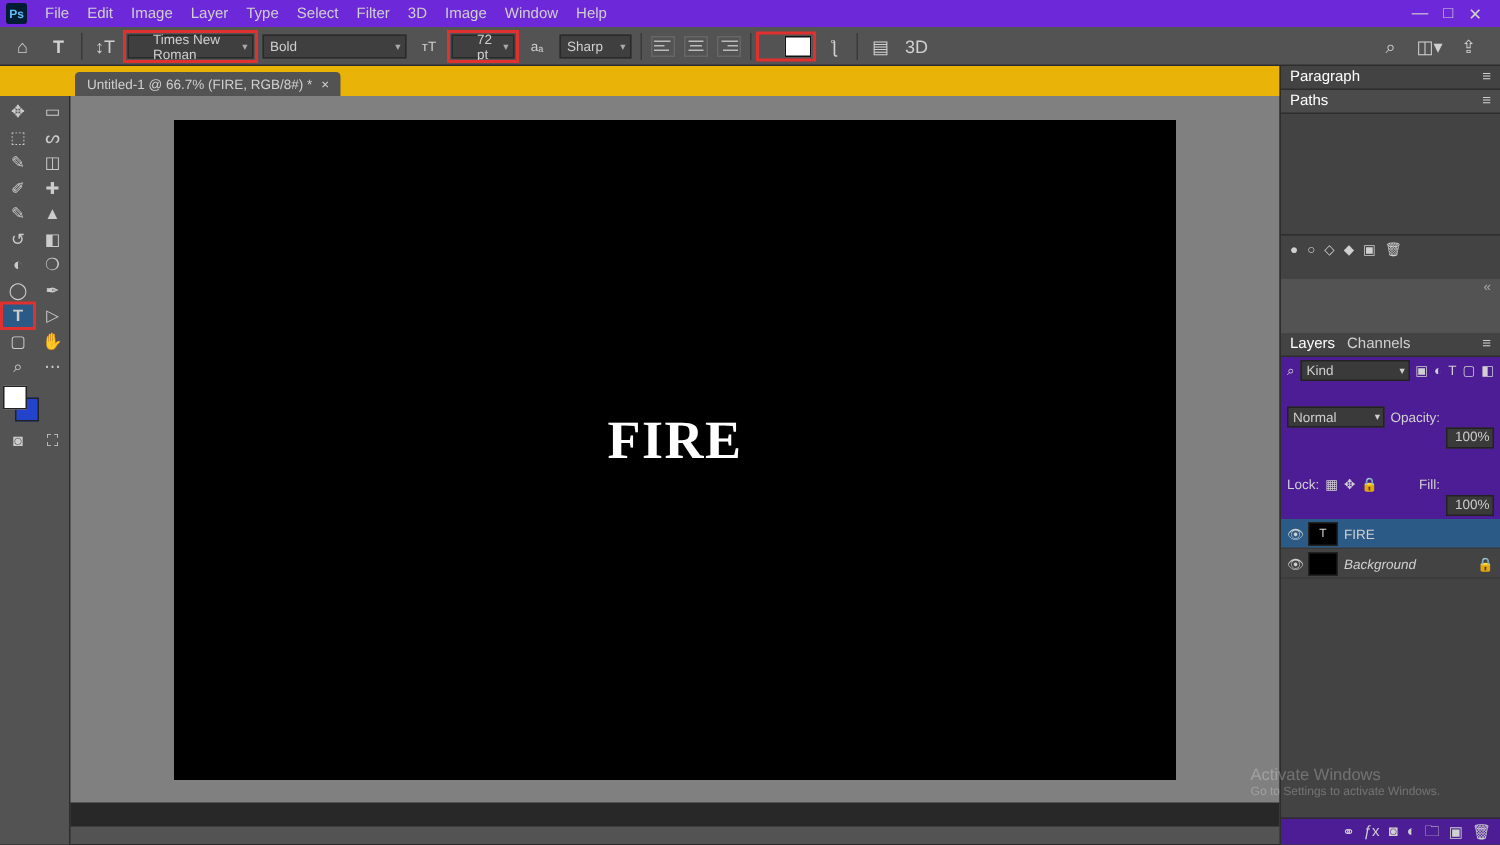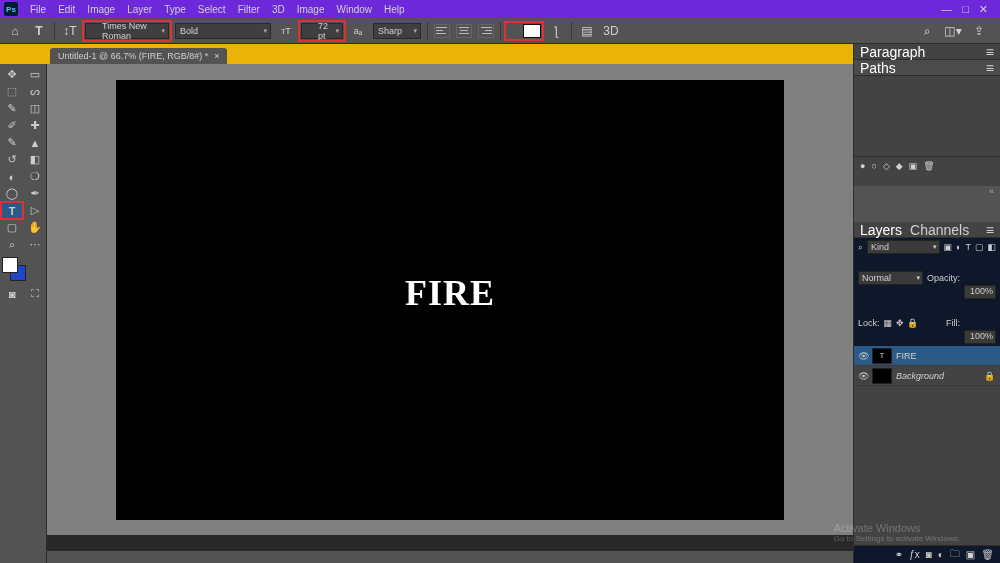--- a/index.html
+++ b/index.html
@@ -34,46 +34,46 @@
   .toolbox { position: absolute; top: 64px; left: 0; width: 47px; bottom: 0; background: #535353; border-right: 1px solid #2d2d2d; padding-top: 2px; }
   .tool-grid { display: grid; grid-template-columns: 22px 22px; gap: 0 1px; padding: 0 1px; }
   .tool { width: 22px; height: 17px; display: flex; align-items: center; justify-content: center; cursor: pointer; font-size: 11px; color: #ccc; }
   .tool.sel { background: #2c5a87; }
   .tool.red { outline: 2px solid #e03030; outline-offset: -1px; }
   .color-swatches { width: 24px; height: 24px; position: relative; margin: 4px 2px; }
   .swatch-fg { width: 16px; height: 16px; background: #fff; border: 1px solid #222; position: absolute; top: 0; left: 0; }
   .swatch-bg { width: 16px; height: 16px; background: #2244cc; border: 1px solid #222; position: absolute; bottom: 0; right: 0; }
 
   .panels { position: absolute; top: 44px; right: 0; width: 147px; bottom: 0; background: #535353; border-left: 1px solid #2d2d2d; display: flex; flex-direction: column; }
-  .panel-head { height: 16px; display: flex; align-items: center; padding: 0 6px; font-size: 14px; background: #434343; border-bottom: 1px solid #2d2d2d; justify-content: space-between; }
+  .panel-head { height: 16px; display: flex; align-items: center; padding: 0 6px; font-size: 10px; background: #434343; border-bottom: 1px solid #2d2d2d; justify-content: space-between; }
   .panel-head .tabs { display: flex; gap: 8px; }
   .panel-head .tab { cursor: pointer; }
   .panel-head .tab.active { color: #fff; }
   .panel-head .menu { cursor: pointer; }
   .para-panel { height: 110px; background: #434343; }
   .para-foot { height: 18px; display: flex; align-items: center; justify-content: flex-start; gap: 6px; padding: 0 6px; border-top: 1px solid #2d2d2d; }
   .para-foot span { font-size: 9px; cursor: pointer; }
 
-  .layers-panel { flex: 1; display: flex; flex-direction: column; background: #0f172a; margin-top: 26px; }
+  .layers-panel { flex: 1; display: flex; flex-direction: column; background: #4c1d95; margin-top: 26px; }
   .panel-collapse { height: 10px; text-align: right; padding-right: 6px; font-size: 9px; color: #aaa; }
   .layer-opts { padding: 2px 4px; display: flex; flex-direction: column; gap: 2px; font-size: 9px; }
   .layer-row { display: flex; align-items: center; gap: 4px; }
   .mini-dd { flex: 1; background: #3a3a3a; border: 1px solid #222; height: 14px; display: flex; align-items: center; padding: 0 12px 0 3px; position: relative; }
   .mini-dd::after { content: "▾"; position: absolute; right: 2px; font-size: 7px; }
   .mini-input { width: 32px; background: #3a3a3a; border: 1px solid #222; height: 14px; text-align: right; padding-right: 2px; font-size: 9px; color: #ccc; margin-top: 29px; }
   .layer-list { flex: 1; background: #434343; overflow: auto; }
   .layer-item { height: 20px; display: flex; align-items: center; padding: 0 4px; gap: 4px; font-size: 9px; border-bottom: 1px solid #3a3a3a; }
   .layer-item.sel { background: #2c5a87; }
   .eye { width: 10px; text-align: center; cursor: pointer; }
   .layer-thumb { width: 20px; height: 16px; border: 1px solid #222; background: #000; display: flex; align-items: center; justify-content: center; font-size: 8px; }
   .layer-lock { margin-left: auto; font-size: 9px; }
   .layer-foot { height: 18px; border-top: 1px solid #2d2d2d; display: flex; justify-content: flex-end; gap: 6px; align-items: center; padding: 0 6px; }
   .layer-foot span { font-size: 10px; cursor: pointer; }
 
-  .watermark { position: absolute; right: 40px; bottom: 20px; color: rgba(255,255,255,0.25); text-align: left; font-size: 11px; pointer-events: none; margin-top: 10px; }
+  .watermark { position: absolute; right: 40px; bottom: 31px; color: rgba(255,255,255,0.25); text-align: left; font-size: 11px; pointer-events: none; margin-top: 10px; }
   .watermark small { font-size: 8px; display: block; }
 </style>
 </head>
 <body>
 
 <div class="topbar">
   <div class="ps-logo">Ps</div>
   <div class="menu-item">File</div>
   <div class="menu-item">Edit</div>
   <div class="menu-item">Image</div>

